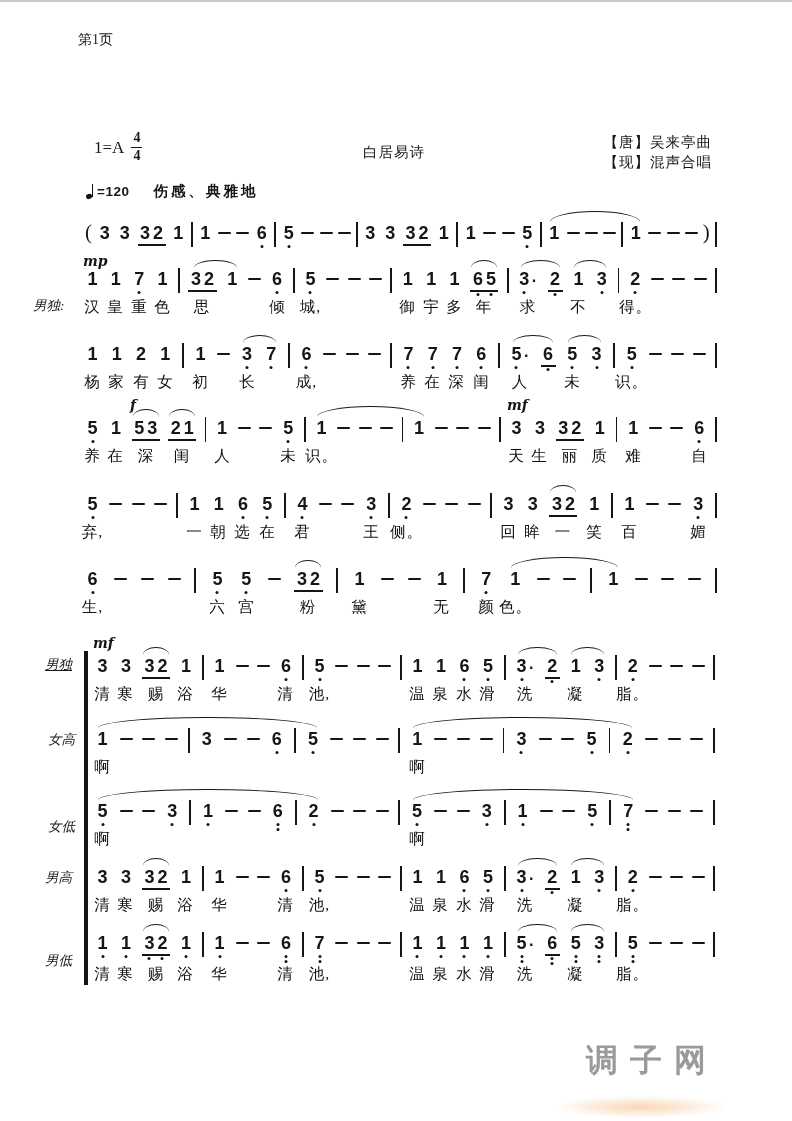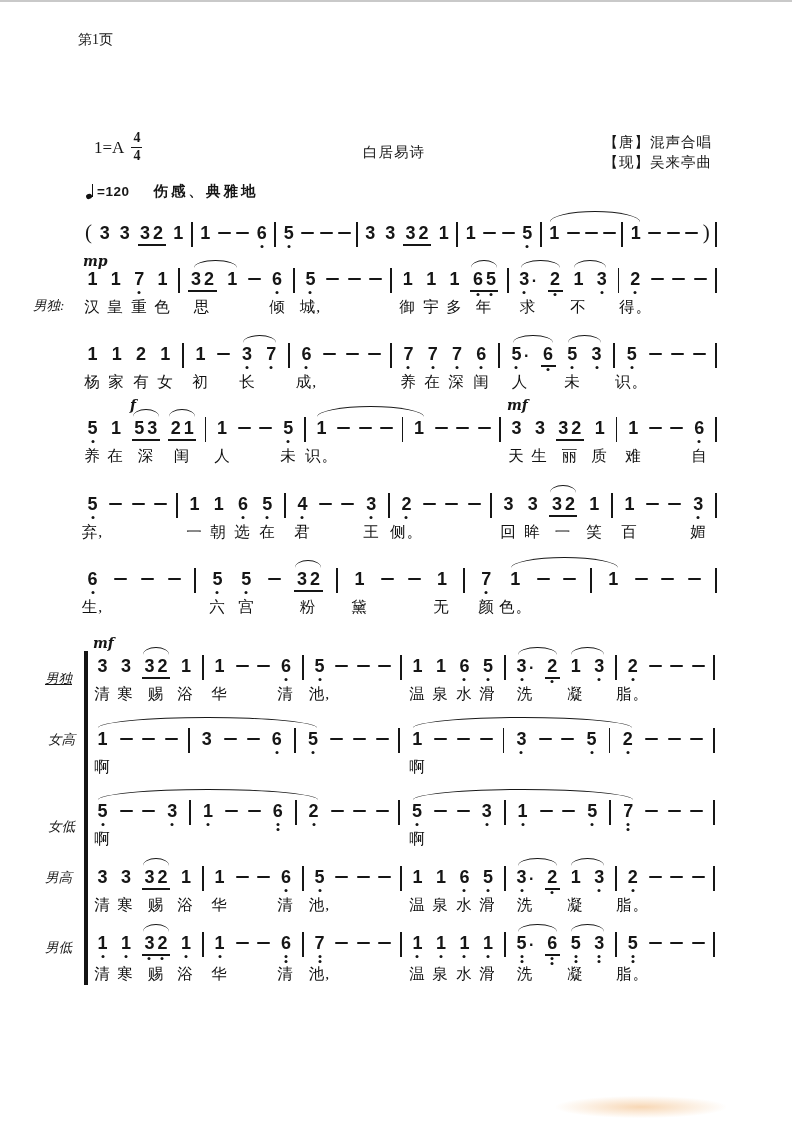--- a/index.html
+++ b/index.html
@@ -61,22 +61,22 @@
     <span class="frac">
       <span>4</span>
       <span class="fbar"></span>
       <span>4</span>
     </span>
   </div>
 
   <div class="subtitle">白居易诗</div>
 
   <div class="credits">
-    <div>【唐】混声合唱</div>
-    <div>【现】吴来亭曲</div>
+    <div>【唐】吴来亭曲</div>
+    <div>【现】混声合唱</div>
   </div>
 
   <div class="tempo">
     <span class="qnote"></span>
     <span class="eq">=120</span>
     <span class="expression">伤感、典雅地</span>
   </div>
 
   <div id="score">
       <div class="score-line" style="left: 85px; top: 222px; width: 632px;">
@@ -923,21 +923,21 @@
         <span class="lyric" style="left: 190.5px; top: 29px;">清</span>
         <span class="lyric" style="left: 224.5px; top: 29px;">池,</span>
         <span class="lyric" style="left: 322.5px; top: 29px;">温</span>
         <span class="lyric" style="left: 345.5px; top: 29px;">泉</span>
         <span class="lyric" style="left: 369.5px; top: 29px;">水</span>
         <span class="lyric" style="left: 392.5px; top: 29px;">滑</span>
         <span class="lyric" style="left: 430px; top: 29px;">洗</span>
         <span class="lyric" style="left: 480.5px; top: 29px;">凝</span>
         <span class="lyric" style="left: 537.5px; top: 29px;">脂。</span>
         <span class="dyn" style="left: -2px; top: -21px;">mf</span>
-        <span class="vlabel" style="left: -50px; top: 15px; text-decoration: underline;">男独</span>
+        <span class="vlabel" style="left: -50px; top: 1px; text-decoration: underline;">男独</span>
       </div>
       <div class="score-line" style="left: 95px; top: 728px; width: 620px;">
         <div class="note-row">
           <span class="cell">
             <span class="units">
               <span class="unit"><span class="d">1</span></span>
             </span>
           </span>
           <span class="dash"></span>
           <span class="dash"></span>
@@ -1398,19 +1398,20 @@
         <span class="lyric" style="left: 124.5px; top: 32px;">华</span>
         <span class="lyric" style="left: 190.5px; top: 32px;">清</span>
         <span class="lyric" style="left: 224.5px; top: 32px;">池,</span>
         <span class="lyric" style="left: 322.5px; top: 32px;">温</span>
         <span class="lyric" style="left: 345.5px; top: 32px;">泉</span>
         <span class="lyric" style="left: 369.5px; top: 32px;">水</span>
         <span class="lyric" style="left: 392.5px; top: 32px;">滑</span>
         <span class="lyric" style="left: 430px; top: 32px;">洗</span>
         <span class="lyric" style="left: 480.5px; top: 32px;">凝</span>
         <span class="lyric" style="left: 537.5px; top: 32px;">脂。</span>
-        <span class="vlabel" style="left: -50px; top: 7px;">男低</span>
+        <span class="vlabel" style="left: -50px; top: 20px;">男低</span>
       </div>
     </div>
   <div class="sys-bracket"></div>
 
   <div class="wm-glow"></div>
+  <div class="wm-name">调子网</div>
 </div>
 
 </body></html>

